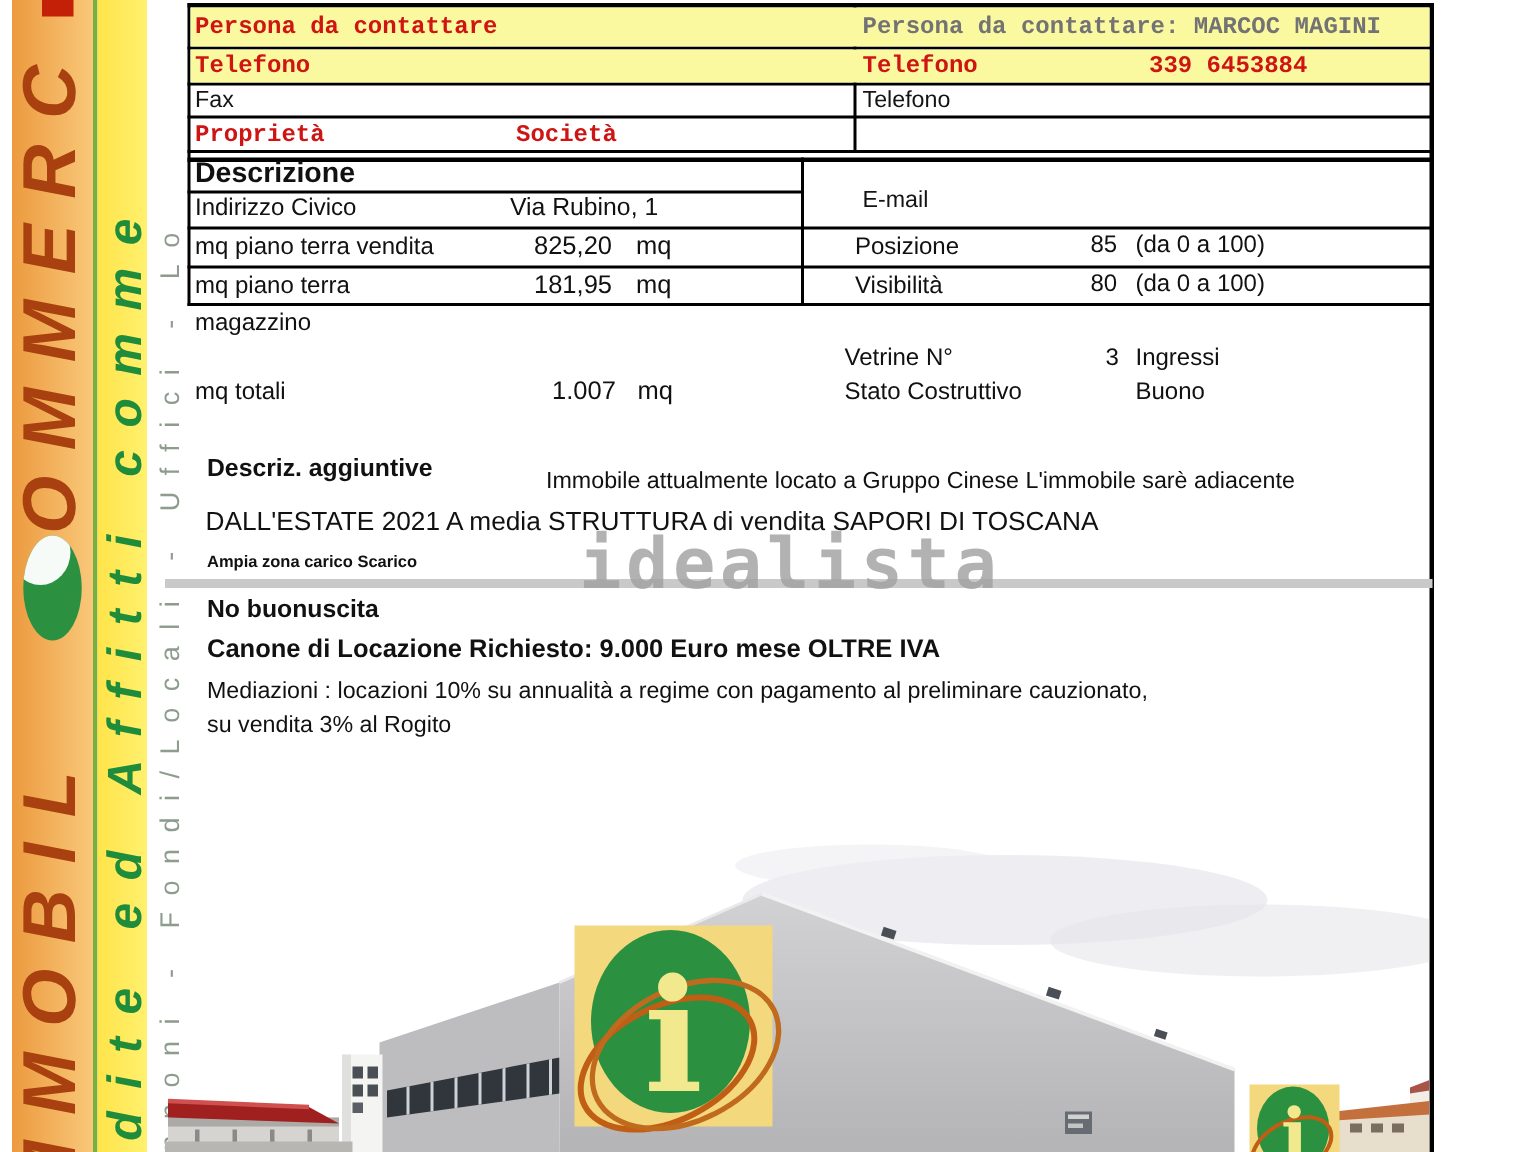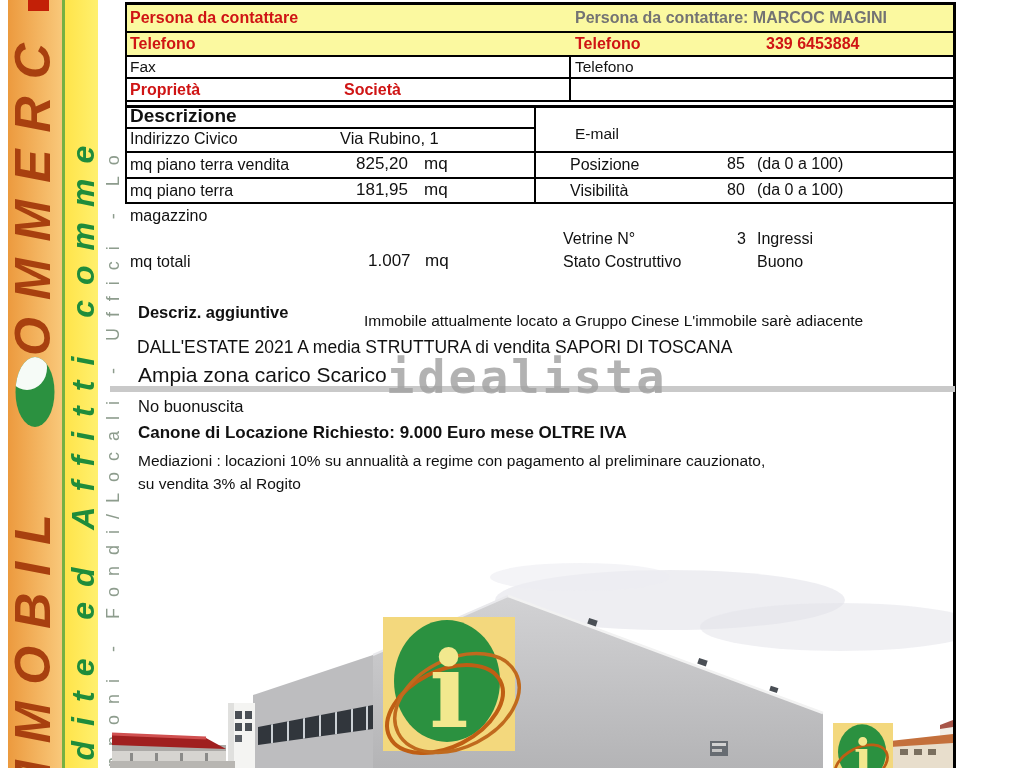--- a/index.html
+++ b/index.html
@@ -1,19 +1,19 @@
 <!DOCTYPE html>
 <html><head>
 <meta charset="utf-8">
 <style>
   html,body{margin:0;padding:0;background:#ffffff;}
   .page{position:relative;width:1024px;height:768px;background:#fff;overflow:hidden;
         font-family:"Liberation Sans",sans-serif;color:#111;}
   .t{position:absolute;white-space:nowrap;line-height:20px;font-size:16px;}
-  .red{color:#cf1414;font-weight:bold;}
+  .red{color:#cf1414;font-weight:bold;font-family:Liberation Mono, monospace;}
   .blk{color:#141414;}
   .hline{position:absolute;background:#000;}
   .vline{position:absolute;background:#000;}
   .yellowrow{position:absolute;background:#fbf9a0;}
   .rot{position:absolute;white-space:nowrap;transform:rotate(-90deg);transform-origin:top left;}
   .brand{font-weight:bold;font-style:italic;color:#a8400f;font-size:50px;letter-spacing:17px;line-height:54px;}
   .services{font-weight:bold;font-style:italic;color:#1f8c3b;font-size:32px;letter-spacing:15px;line-height:34px;}
   .cats{color:#8d9c8d;font-size:18px;letter-spacing:11px;line-height:26px;font-weight:500;}
   .link{color:#2121c8;text-decoration:underline;}
   .wm{position:absolute;font-family:"DejaVu Sans Mono",monospace;font-weight:bold;
@@ -106,22 +106,22 @@
   <div class="t" style="left:425px;top:251px;font-size:17px;">mq</div>
   <div class="t" style="left:563px;top:252px;">Stato Costruttivo</div>
   <div class="t" style="left:757px;top:252px;">Buono</div>
 
   <div style="position:absolute;left:110px;top:386px;width:845px;height:6px;background:#c9c9c9;z-index:1;"></div>
   <div class="wm" style="left:386px;top:349px;z-index:1;">idealista</div>
 
   <div class="t" style="left:138px;top:302px;font-size:16.5px;font-weight:bold;z-index:2;">Descriz. aggiuntive</div>
   <div class="t" style="left:364px;top:311px;font-size:15.5px;z-index:2;">Immobile attualmente locato a Gruppo Cinese L'immobile sarè adiacente</div>
   <div class="t" style="left:137px;top:337px;font-size:17.5px;z-index:2;">DALL'ESTATE 2021 A media STRUTTURA di vendita SAPORI DI TOSCANA</div>
-  <div class="t" style="left:138px;top:365px;font-size:21px;font-weight:normal;z-index:2;">Ampia zona carico Scarico</div>
-  <div class="t" style="left:138px;top:396px;font-size:16.5px;font-weight:normal;z-index:2;">No buonuscita</div>
+  <div class="t" style="left:138px;top:365px;font-size:11px;font-weight:bold;z-index:2;">Ampia zona carico Scarico</div>
+  <div class="t" style="left:138px;top:396px;font-size:16.5px;font-weight:bold;z-index:2;">No buonuscita</div>
   <div class="t" style="left:138px;top:423px;font-size:17px;font-weight:bold;z-index:2;">Canone di Locazione Richiesto: 9.000 Euro mese OLTRE IVA</div>
   <div class="t" style="left:138px;top:451px;font-size:15.5px;z-index:2;">Mediazioni : locazioni 10% su annualità a regime con pagamento al preliminare cauzionato,</div>
   <div class="t" style="left:138px;top:474px;font-size:15.5px;z-index:2;">su vendita 3% al Rogito</div>
 
   <div style="position:absolute;left:110px;top:555px;width:843px;height:213px;overflow:hidden;">
     <svg width="843" height="213" viewBox="0 0 843 213">
       <defs>
         <linearGradient id="wall" x1="0" y1="0" x2="0" y2="1">
           <stop offset="0" stop-color="#d2d2d4"></stop>
             <stop offset="1" stop-color="#b4b4b6"></stop>

